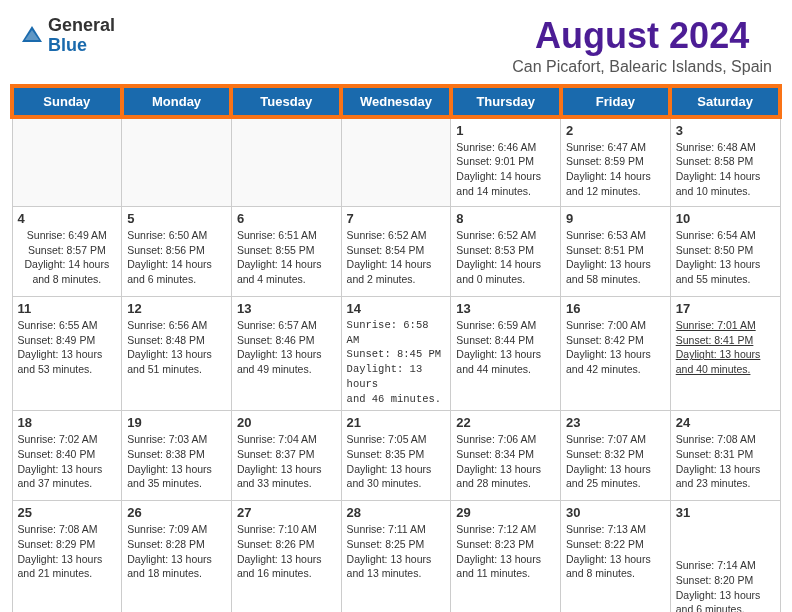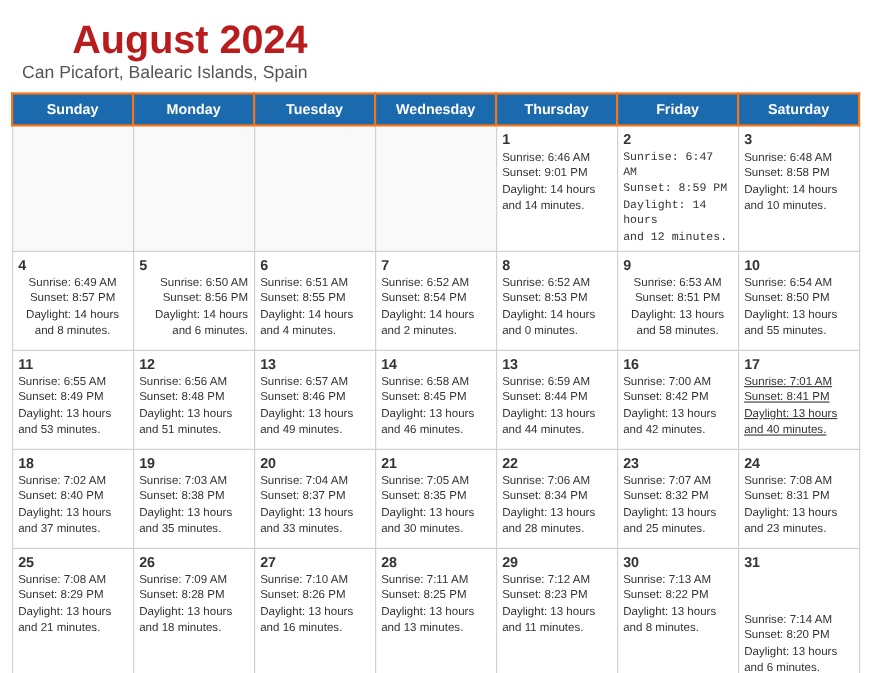--- a/index.html
+++ b/index.html
@@ -38,22 +38,23 @@
       width: 24px;
       height: 24px;
       margin-right: 4px;
     }
     .title-section {
       text-align: right;
     }
     .month-title {
       font-size: 36px;
       font-weight: bold;
-      color: #b91c1c;
+      color: #4c1d95;
       line-height: 1.1;
+      text-align: center;
     }
     .location {
       font-size: 16px;
       color: #555;
       margin-top: 2px;
     }
     .calendar-table {
       width: 100%;
       border-collapse: collapse;
       padding: 0 10px;
@@ -62,21 +63,21 @@
     .calendar-wrapper {
       padding: 0 10px 10px 10px;
     }
     .day-header {
       background-color: #1a6aad;
       color: #fff;
       text-align: center;
       padding: 6px 4px;
       font-size: 13px;
       font-weight: bold;
-      border: 2px solid #f97316;
+      border: 4px solid #f97316;
     }
     .calendar-cell {
       vertical-align: top;
       border: 1px solid #ccc;
       padding: 4px 5px;
       height: 90px;
       background: #fff;
       font-size: 11px;
       color: #333;
     }
@@ -99,20 +100,30 @@
       font-size: 11px;
       color: #555;
       padding: 4px 0 8px 0;
       font-style: italic;
     }
   </style>
 </head>
 <body>
 
 <div class="header">
+  <div class="logo">
+    <svg class="logo-icon" viewBox="0 0 24 24">
+      <polygon points="12,2 22,18 2,18" fill="#1a6aad"></polygon>
+      <polygon points="12,6 19,16 5,16" fill="#fff" opacity="0.3"></polygon>
+    </svg>
+    <div class="logo-text">
+      <span class="logo-general">General</span>
+      <span class="logo-blue">Blue</span>
+    </div>
+  </div>
   <div class="title-section">
     <div class="month-title">August 2024</div>
     <div class="location">Can Picafort, Balearic Islands, Spain</div>
   </div>
 </div>
 
 <div class="calendar-wrapper">
   <table class="calendar-table">
     <thead>
       <tr>
@@ -133,21 +144,21 @@
           <td class="calendar-cell empty"></td>
           <td class="calendar-cell">
             <span class="day-num">1</span>
             <div class="cell-info" style="white-space: pre-line;">Sunrise: 6:46 AM
 Sunset: 9:01 PM
 Daylight: 14 hours
 and 14 minutes.</div>
           </td>
           <td class="calendar-cell">
             <span class="day-num">2</span>
-            <div class="cell-info" style="white-space: pre-line; font-family: Liberation Mono, monospace;">Sunrise: 6:47 AM
+            <div class="cell-info" style="white-space: pre-line;">Sunrise: 6:47 AM
 Sunset: 8:59 PM
 Daylight: 14 hours
 and 12 minutes.</div>
           </td>
           <td class="calendar-cell">
             <span class="day-num">3</span>
             <div class="cell-info" style="white-space: pre-line;">Sunrise: 6:48 AM
 Sunset: 8:58 PM
 Daylight: 14 hours
 and 10 minutes.</div>
@@ -156,21 +167,21 @@
         <tr>
           <td class="calendar-cell">
             <span class="day-num">4</span>
             <div class="cell-info" style="white-space: pre-line; text-align: center;">Sunrise: 6:49 AM
 Sunset: 8:57 PM
 Daylight: 14 hours
 and 8 minutes.</div>
           </td>
           <td class="calendar-cell">
             <span class="day-num">5</span>
-            <div class="cell-info" style="white-space: pre-line; text-align: right;">Sunrise: 6:50 AM
+            <div class="cell-info" style="white-space: pre-line;">Sunrise: 6:50 AM
 Sunset: 8:56 PM
 Daylight: 14 hours
 and 6 minutes.</div>
           </td>
           <td class="calendar-cell">
             <span class="day-num">6</span>
             <div class="cell-info" style="white-space: pre-line;">Sunrise: 6:51 AM
 Sunset: 8:55 PM
 Daylight: 14 hours
 and 4 minutes.</div>
@@ -184,21 +195,21 @@
           </td>
           <td class="calendar-cell">
             <span class="day-num">8</span>
             <div class="cell-info" style="white-space: pre-line;">Sunrise: 6:52 AM
 Sunset: 8:53 PM
 Daylight: 14 hours
 and 0 minutes.</div>
           </td>
           <td class="calendar-cell">
             <span class="day-num">9</span>
-            <div class="cell-info" style="white-space: pre-line; text-align: center;">Sunrise: 6:53 AM
+            <div class="cell-info" style="white-space: pre-line;">Sunrise: 6:53 AM
 Sunset: 8:51 PM
 Daylight: 13 hours
 and 58 minutes.</div>
           </td>
           <td class="calendar-cell">
             <span class="day-num">10</span>
             <div class="cell-info" style="white-space: pre-line;">Sunrise: 6:54 AM
 Sunset: 8:50 PM
 Daylight: 13 hours
 and 55 minutes.</div>
@@ -221,21 +232,21 @@
           </td>
           <td class="calendar-cell">
             <span class="day-num">13</span>
             <div class="cell-info" style="white-space: pre-line;">Sunrise: 6:57 AM
 Sunset: 8:46 PM
 Daylight: 13 hours
 and 49 minutes.</div>
           </td>
           <td class="calendar-cell">
             <span class="day-num">14</span>
-            <div class="cell-info" style="white-space: pre-line;">Sunrise: 6:58 AM
+            <div class="cell-info" style="white-space: pre-line; font-family: Liberation Mono, monospace;">Sunrise: 6:58 AM
 Sunset: 8:45 PM
 Daylight: 13 hours
 and 46 minutes.</div>
           </td>
           <td class="calendar-cell">
             <span class="day-num">13</span>
             <div class="cell-info" style="white-space: pre-line;">Sunrise: 6:59 AM
 Sunset: 8:44 PM
 Daylight: 13 hours
 and 44 minutes.</div>

